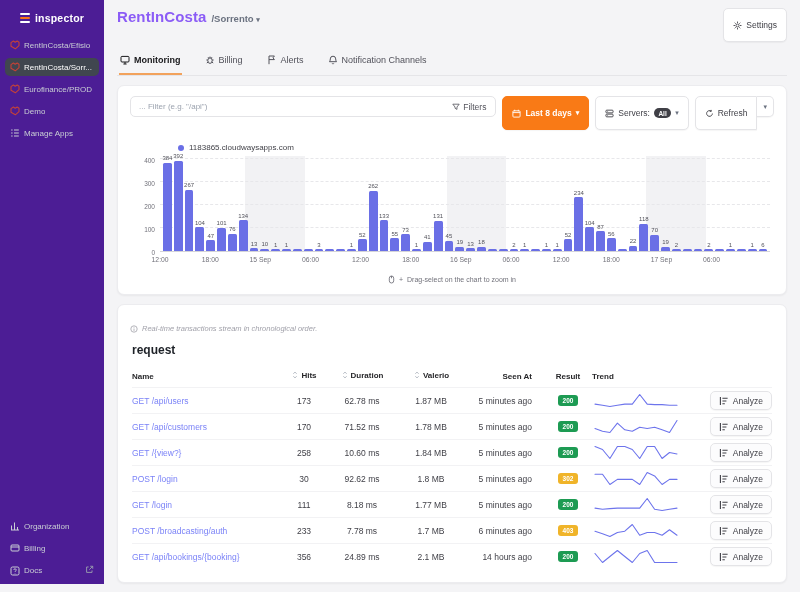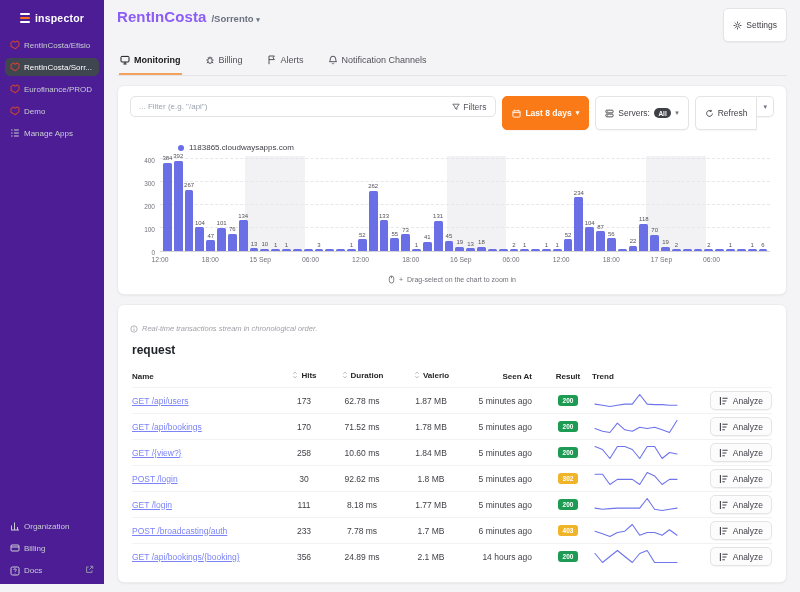--- a/index.html
+++ b/index.html
@@ -81,21 +81,21 @@
   .ttab{display:flex;align-items:center;gap:4px;font-size:9px;color:#52525b;padding:2px 1px 8px;cursor:pointer;border-bottom:2px solid transparent}
   .ttab.active{color:#18181b;font-weight:bold;border-bottom:2px solid #f2a25c}
   .info-line{display:flex;align-items:center;gap:4px;margin-top:9px;font-size:7.5px;font-style:italic;color:#a1a1aa}
   .group-title{font-size:12px;font-weight:bold;color:#1d2127;margin:10px 0 8px 2px}
   .table{margin:0 2px}
   .trow{display:grid;grid-template-columns:150px 44px 72px 66px 80px 48px 100px 1fr;align-items:center;height:26px;border-top:1px solid #f2f2f4;font-size:8.5px;color:#3f3f46}
   .trow.thead{height:22px;border-top:none;font-size:8px;font-weight:bold;color:#27272a}
   .trow>:nth-child(2),.trow>:nth-child(3),.trow>:nth-child(4),.trow>:nth-child(6){text-align:center}
   .trow>:nth-child(5){text-align:right;padding-right:12px}
   .thead .sortable{display:inline-flex;align-items:center;gap:2px;cursor:pointer;justify-content:center;width:100%}
-  .tlink{color:#7b83f7;text-decoration:underline;cursor:pointer;white-space:nowrap;overflow:hidden;text-overflow:ellipsis;display:block;padding-right:6px}
+  .tlink{color:#7b83f7;cursor:pointer;white-space:nowrap;overflow:hidden;text-overflow:ellipsis;display:block;padding-right:6px}
   .badge{display:inline-block;font-size:6.5px;font-weight:bold;color:#fff;border-radius:3px;padding:2px 5px;min-width:16px}
   .spark{display:block}
   .analyze-cell{justify-self:end}
   .analyze-btn{height:19px;padding:0 8px;font-size:8.5px;background:#fcfcfd}
 </style>
 </head>
 <body>
 
 <aside class="sidebar">
   <div class="logo">
@@ -620,21 +620,21 @@
                 <span class="icn">
                   <svg width="10" height="10" viewBox="0 0 10 10">
                     <path d="M1.4 1v8M3.4 2.2h5.2M3.4 5h4M3.4 7.8h2.4" stroke="currentColor" fill="none" stroke-width="1.1"></path>
                   </svg>
                 </span>
                 <span>Analyze</span>
               </button></div>
           </div>
           <div class="trow">
             <div>
-              <a class="tlink">GET /api/bookings</a>
+              <a class="tlink">GET /api/customers</a>
             </div>
             <div>170</div>
             <div>71.52 ms</div>
             <div>1.78 MB</div>
             <div>5 minutes ago</div>
             <div><span class="badge" style="background:#1d9b53">200</span></div>
             <div>
               <svg class="spark" width="88" height="17">
                 <polyline points="3.0,10.5 10.5,13.2 17.9,14.5 25.4,5.2 32.8,11.8 40.3,13.2 47.7,9.2 55.2,10.5 62.6,9.2 70.1,11.8 77.5,14.5 85.0,2.5" fill="none" stroke="#6d74ec" stroke-width="1.1" stroke-linejoin="round" stroke-linecap="round"></polyline>
               </svg>

